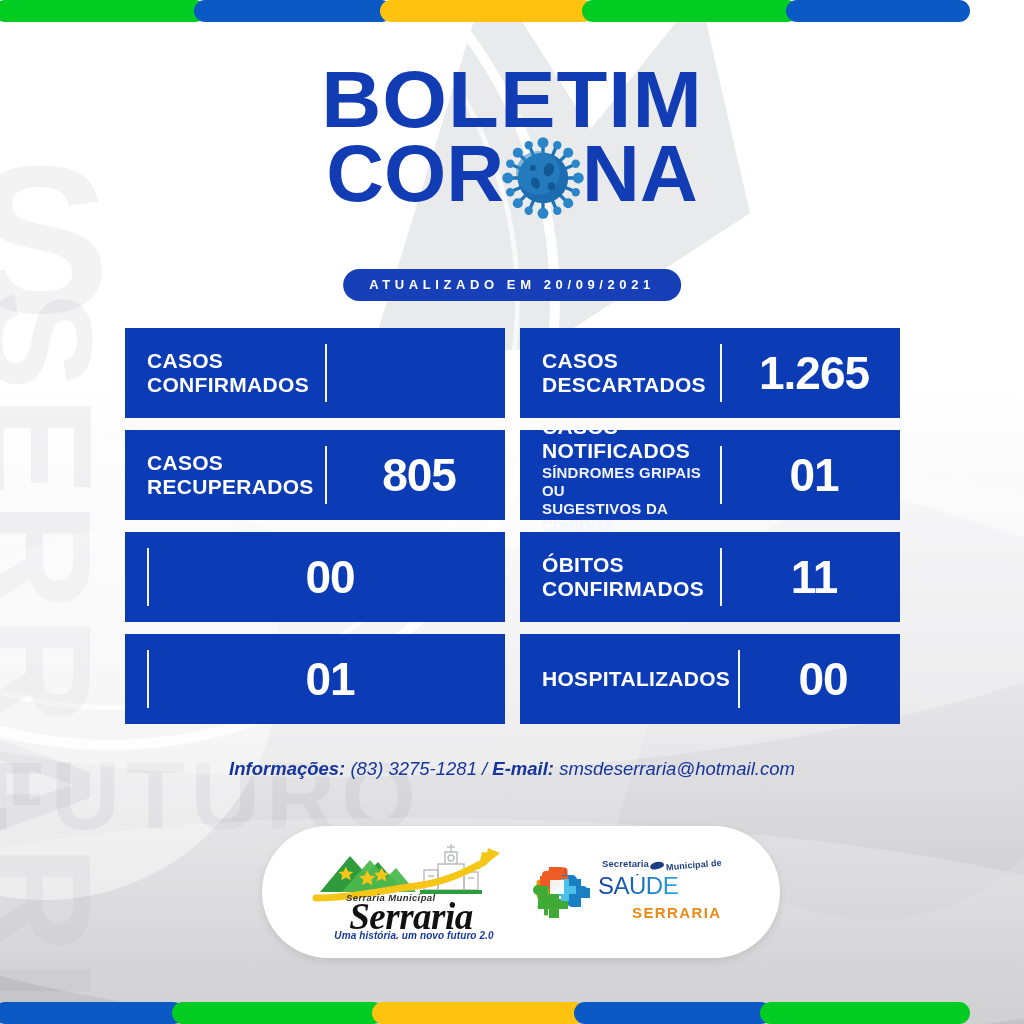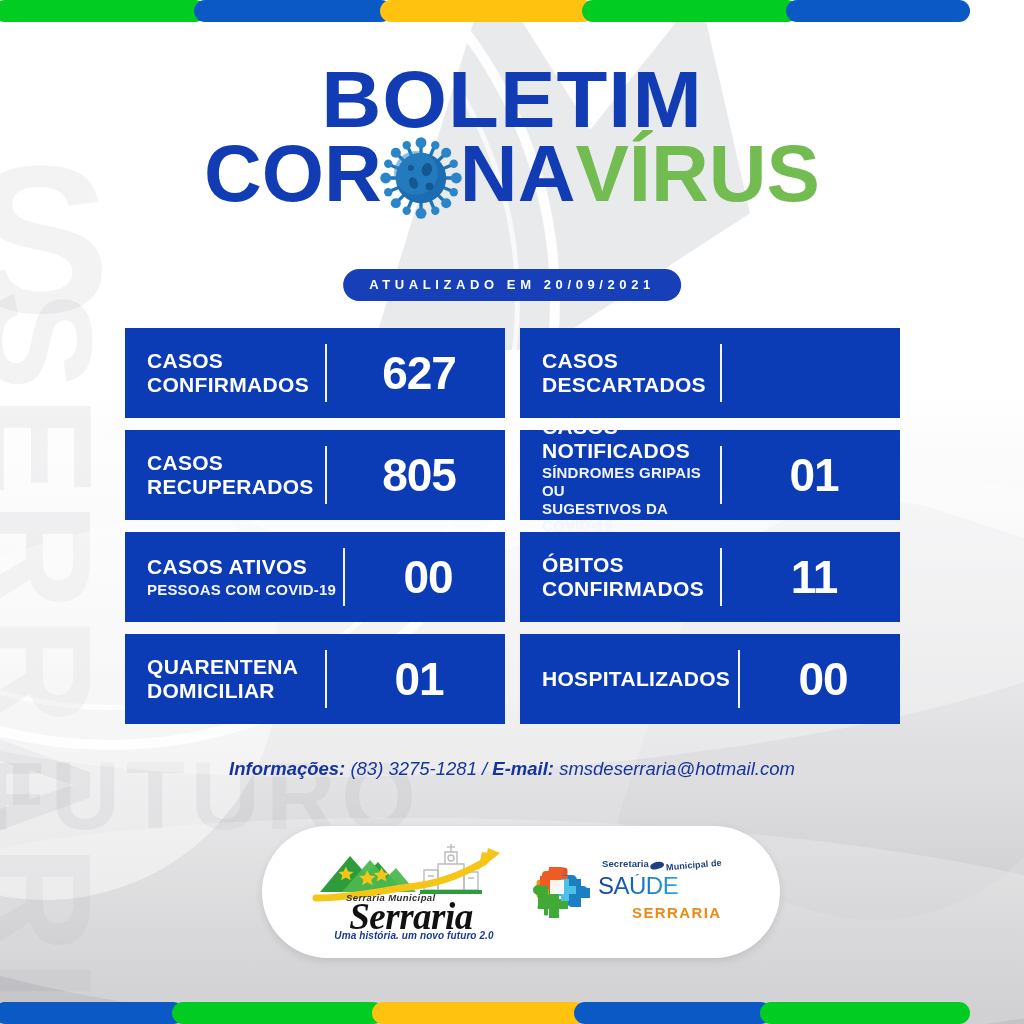--- a/index.html
+++ b/index.html
@@ -283,58 +283,55 @@
             <g fill="#11528c" opacity=".85">
               <ellipse cx="57" cy="40" rx="6" ry="8" transform="rotate(18 57 40)"></ellipse>
               <ellipse cx="41" cy="56" rx="5" ry="7" transform="rotate(-22 41 56)"></ellipse>
               <circle cx="60" cy="60" r="4.5"></circle>
               <circle cx="38" cy="38" r="3.5"></circle>
             </g>
           </g>
         </svg>
       </span>
       <span class="hl-na">NA</span>
-      <span class="hl-virus">VÍRUS</span>
     </div>
   </div>
 
   <div class="updated-pill">ATUALIZADO EM 20/09/2021</div>
 
   <div class="grid" id="stat-grid">
       <div class="card">
         <div class="label"><span>CASOS</span><br><span>CONFIRMADOS</span></div>
         <div class="vdiv"></div>
-        <div class="value">627</div>
       </div>
       <div class="card">
         <div class="label"><span>CASOS</span><br><span>DESCARTADOS</span></div>
         <div class="vdiv"></div>
+        <div class="value">1.265</div>
       </div>
       <div class="card">
         <div class="label"><span>CASOS</span><br><span>RECUPERADOS</span></div>
         <div class="vdiv"></div>
         <div class="value">805</div>
       </div>
       <div class="card">
         <div class="label"><span>CASOS</span><br><span>NOTIFICADOS</span><span class="sub">SÍNDROMES GRIPAIS OU<br>SUGESTIVOS DA COVID-19</span></div>
         <div class="vdiv"></div>
         <div class="value">01</div>
       </div>
       <div class="card wide-label">
-        <div class="label"><span>CASOS ATIVOS</span><span class="sub">PESSOAS COM COVID-19</span></div>
         <div class="vdiv"></div>
         <div class="value">00</div>
       </div>
       <div class="card">
         <div class="label"><span>ÓBITOS</span><br><span>CONFIRMADOS</span></div>
         <div class="vdiv"></div>
         <div class="value">11</div>
       </div>
       <div class="card">
-        <div class="label"><span>QUARENTENA</span><br><span>DOMICILIAR</span></div>
         <div class="vdiv"></div>
         <div class="value">01</div>
       </div>
       <div class="card wide-label">
         <div class="label"><span>HOSPITALIZADOS</span></div>
         <div class="vdiv"></div>
         <div class="value">00</div>
       </div>
     </div>
 

